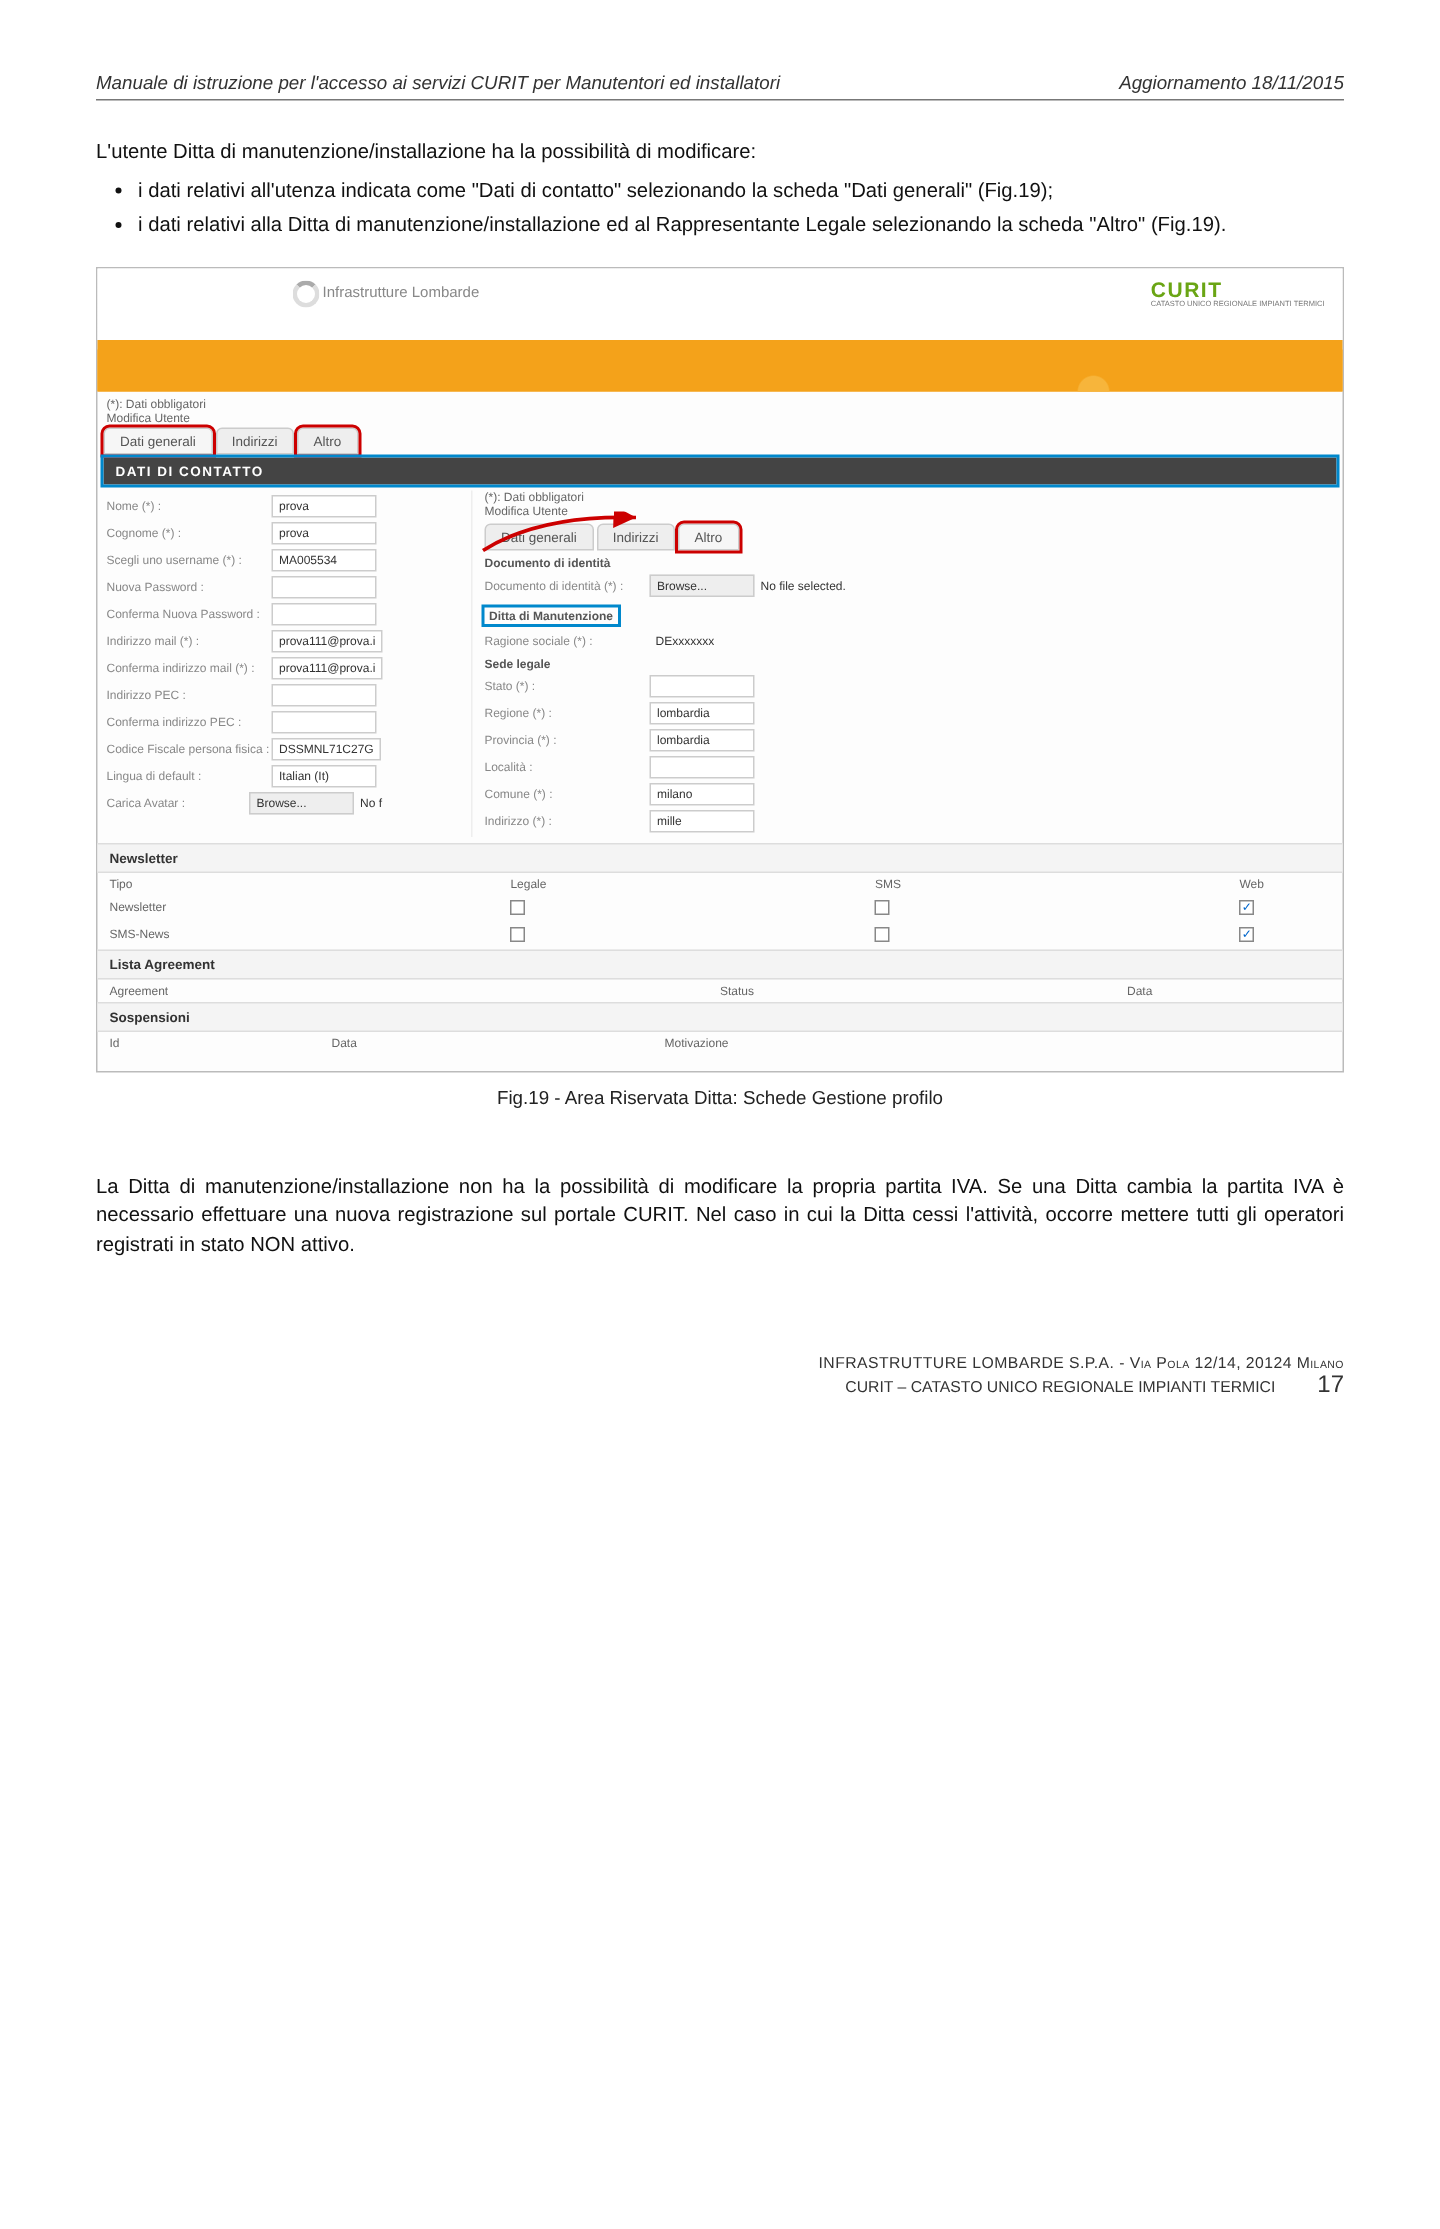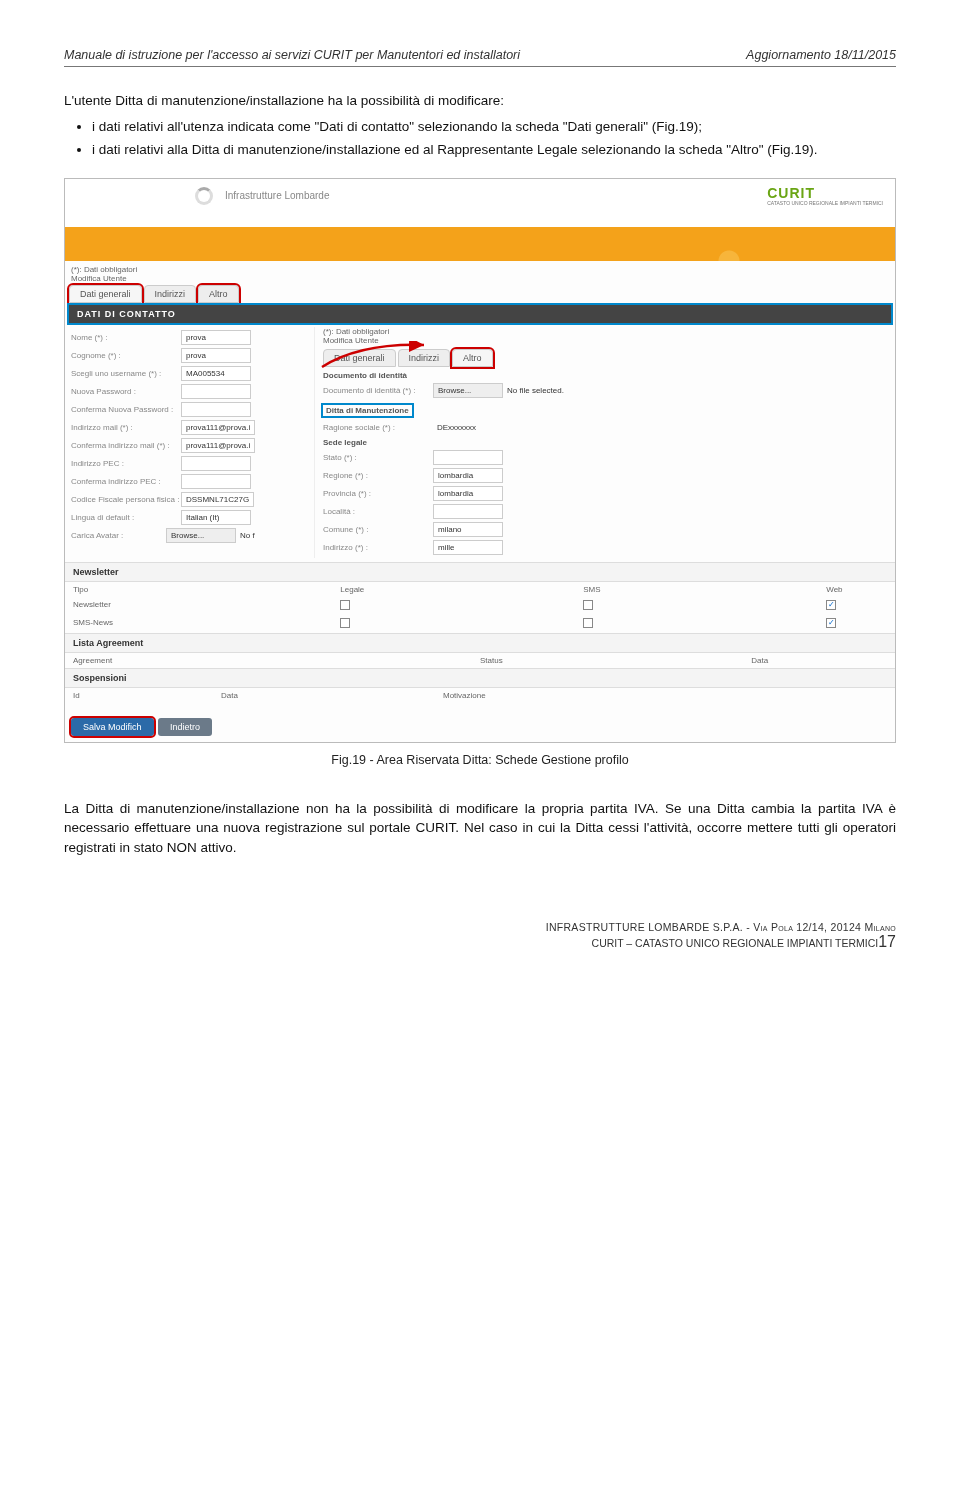--- a/index.html
+++ b/index.html
@@ -10,21 +10,21 @@
   .hdr-right { font-style: italic; font-size: 12.5px; color: #333; }
   .body-text { font-size: 13.5px; line-height: 1.45; color: #111; text-align: justify; margin-bottom: 6px; }
   .bullets { margin-left: 28px; margin-bottom: 18px; }
   .bullets li { font-size: 13.5px; line-height: 1.45; color: #111; text-align: justify; margin-bottom: 4px; list-style: disc; }
   .screenshot { border: 1px solid #bbb; width: 100%; margin: 6px 0 10px 0; font-size: 9px; color: #555; background: #fdfdfd; }
   .ss-banner { height: 82px; position: relative; background: linear-gradient(#fff 0 58%, #f4a21a 58% 100%); }
   .ss-banner .city { position: absolute; bottom: 0; left: 0; right: 0; height: 28px;
      background:
       radial-gradient(circle at 80% 100%, #f7b53b 10px, transparent 11px),
       linear-gradient(to top, #f4a21a 0 100%); }
-  .ss-logo-left { position: absolute; top: 8px; left: 130px; font-size: 10px; color: #888; display:flex; align-items:center; gap:12px;}
+  .ss-logo-left { position: absolute; top: 8px; left: 130px; font-size: 10px; color: #888; display:flex; align-items:center; gap:2px;}
   .ss-logo-left .spin { width:18px;height:18px;border:3px solid #ddd;border-top-color:#aaa;border-radius:50%;}
   .ss-logo-right { position: absolute; top: 6px; right: 12px; font-weight: bold; color: #6aa514; font-size: 14px; letter-spacing:1px;}
   .ss-logo-right .sub { font-size:5px; color:#777; font-weight:normal; letter-spacing:0; display:block; line-height:1;}
   .ss-note { font-size: 8px; color: #666; padding: 4px 6px 0 6px; }
   .tabs { display:flex; gap:2px; padding: 2px 4px; }
   .tab { background:#eee; border:1px solid #ccc; border-radius:4px 4px 0 0; padding:3px 10px; font-size:9px; color:#555;}
   .tab.act { background:#f6f6f6; }
   .redbox { outline: 2px solid #c00; }
   .bluebox { outline: 2px solid #08c; }
   .panel-hdr { background:#444; color:#fff; font-weight:bold; font-size:9px; padding:4px 8px; letter-spacing:1px;}
@@ -49,26 +49,26 @@
   .agr-head div:nth-child(2){flex:2;}
   .agr-head div:nth-child(3){flex:1;}
   .susp-head { display:flex; padding:3px 8px 14px 8px; font-size:8px; color:#666;}
   .susp-head div:nth-child(1){flex:1;}
   .susp-head div:nth-child(2){flex:1.5;}
   .susp-head div:nth-child(3){flex:3;}
   .save-area { padding:4px 6px 6px 6px;}
   .btn { display:inline-block; padding:4px 12px; border-radius:3px; font-size:9px; color:#fff; margin-right:2px;}
   .btn.blue { background:#2b6aa8;}
   .btn.grey { background:#6b7a89;}
-  .caption { text-align:center; font-size:12.5px; color:#222; margin: 6px 0 32px 0;}
+  .caption { text-align:center; font-size:12.5px; color:#222; margin: 6px 0 42px 0;}
   .da-ric { font-weight:bold; font-size:13.5px; margin-bottom:2px;}
   .footer-block { margin-top: 64px; }
   .footer-line { font-size:10.5px; color:#333; text-align:right;}
   .footer-line.small { font-variant: small-caps; letter-spacing:.3px;}
-  .footer-row { display:flex; justify-content:flex-end; align-items:baseline; }
+  .footer-row { display:flex; justify-content:flex-end; align-items:baseline; gap:28px;}
   .pagenum { font-size:16px; color:#333;}
 </style>
 </head>
 <body>
 
 <div class="page">
   <div class="hdr-row">
     <div class="hdr-left">Manuale di istruzione per l'accesso ai servizi CURIT per Manutentori ed installatori</div>
     <div class="hdr-right">Aggiornamento 18/11/2015</div>
   </div>
@@ -239,24 +239,20 @@
       <div>Data</div>
     </div>
 
     <div class="section-bar">Sospensioni</div>
     <div class="susp-head">
       <div>Id</div>
       <div>Data</div>
       <div>Motivazione</div>
     </div>
 
-    <div class="save-area">
-      <span class="btn blue redbox">Salva Modifich</span>
-      <span class="btn grey">Indietro</span>
-    </div>
   </div>
 
   <div class="caption">Fig.19 - Area Riservata Ditta: Schede Gestione profilo</div>
 
   <p class="body-text">La Ditta di manutenzione/installazione non ha la possibilità di modificare la propria partita IVA. Se una Ditta cambia la partita IVA è necessario effettuare una nuova registrazione sul portale CURIT. Nel caso in cui la Ditta cessi l'attività, occorre mettere tutti gli operatori registrati in stato NON attivo.</p>
 
   <div class="footer-block">
     <div class="footer-line small">INFRASTRUTTURE LOMBARDE S.P.A. - Via Pola 12/14, 20124 Milano</div>
     <div class="footer-row">
       <div class="footer-line">CURIT – CATASTO UNICO REGIONALE IMPIANTI TERMICI</div>

